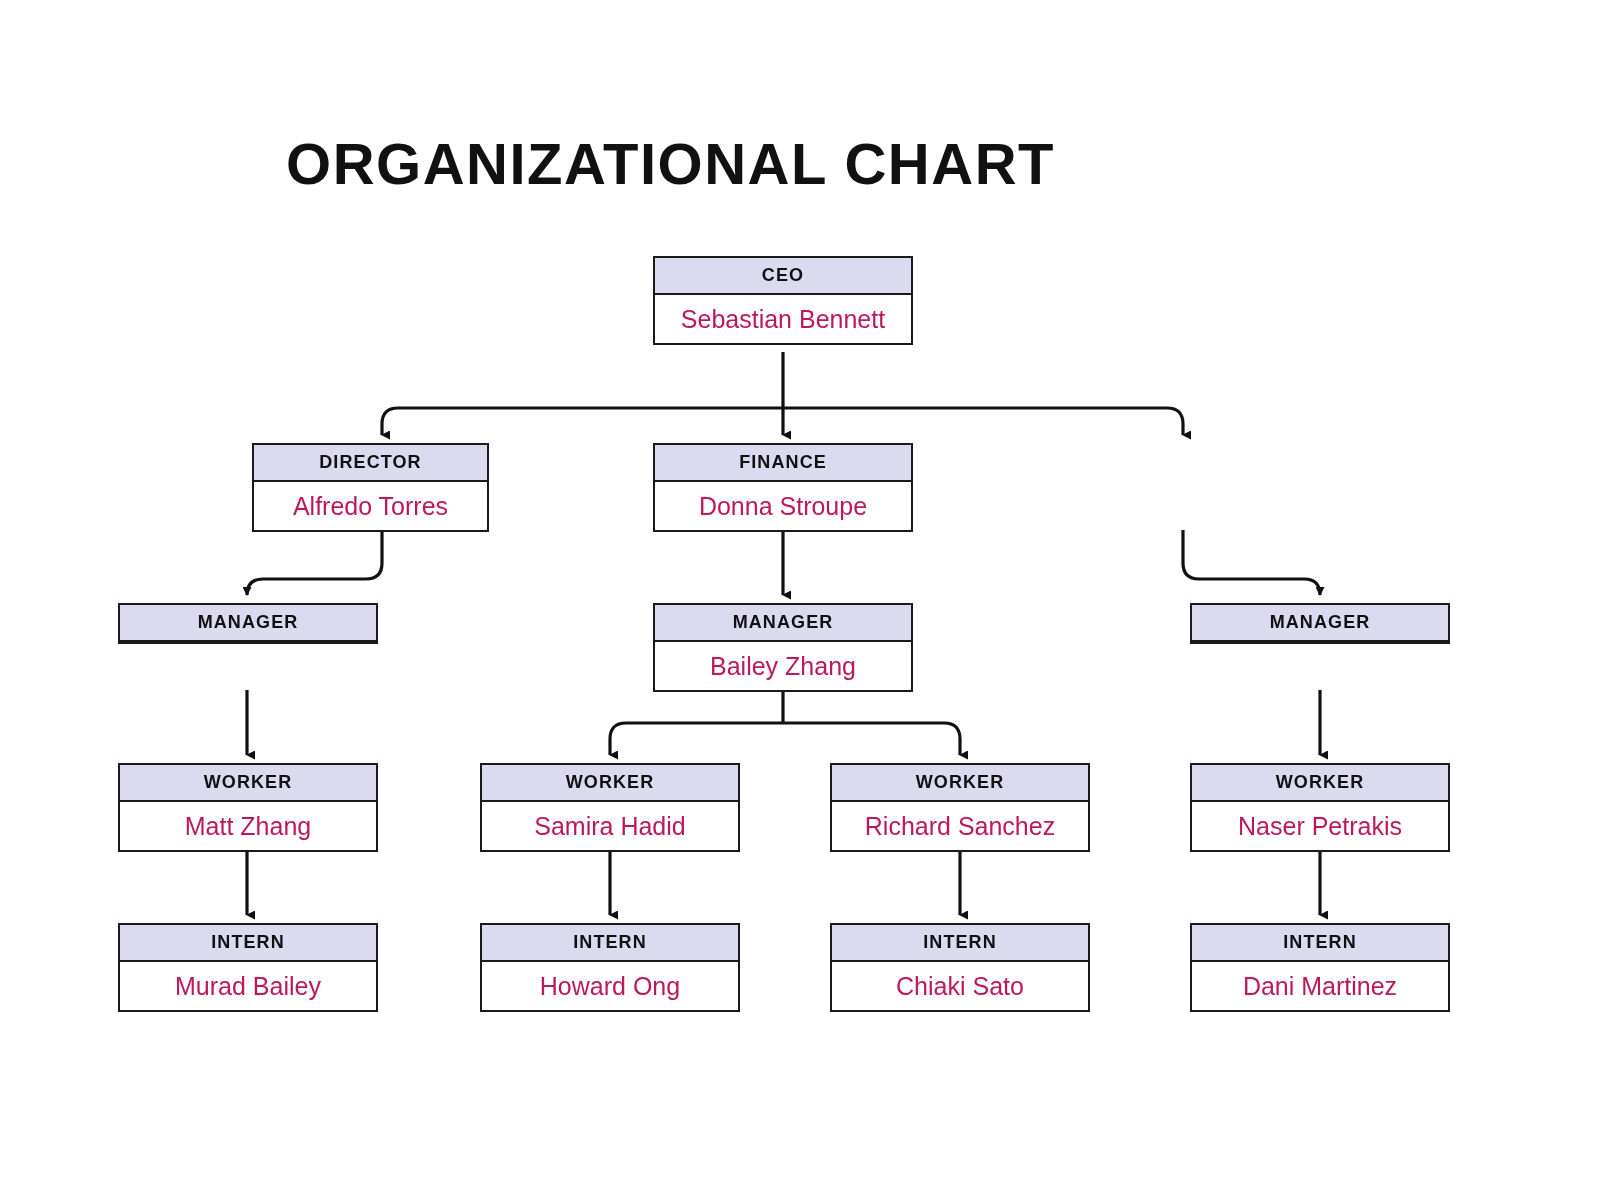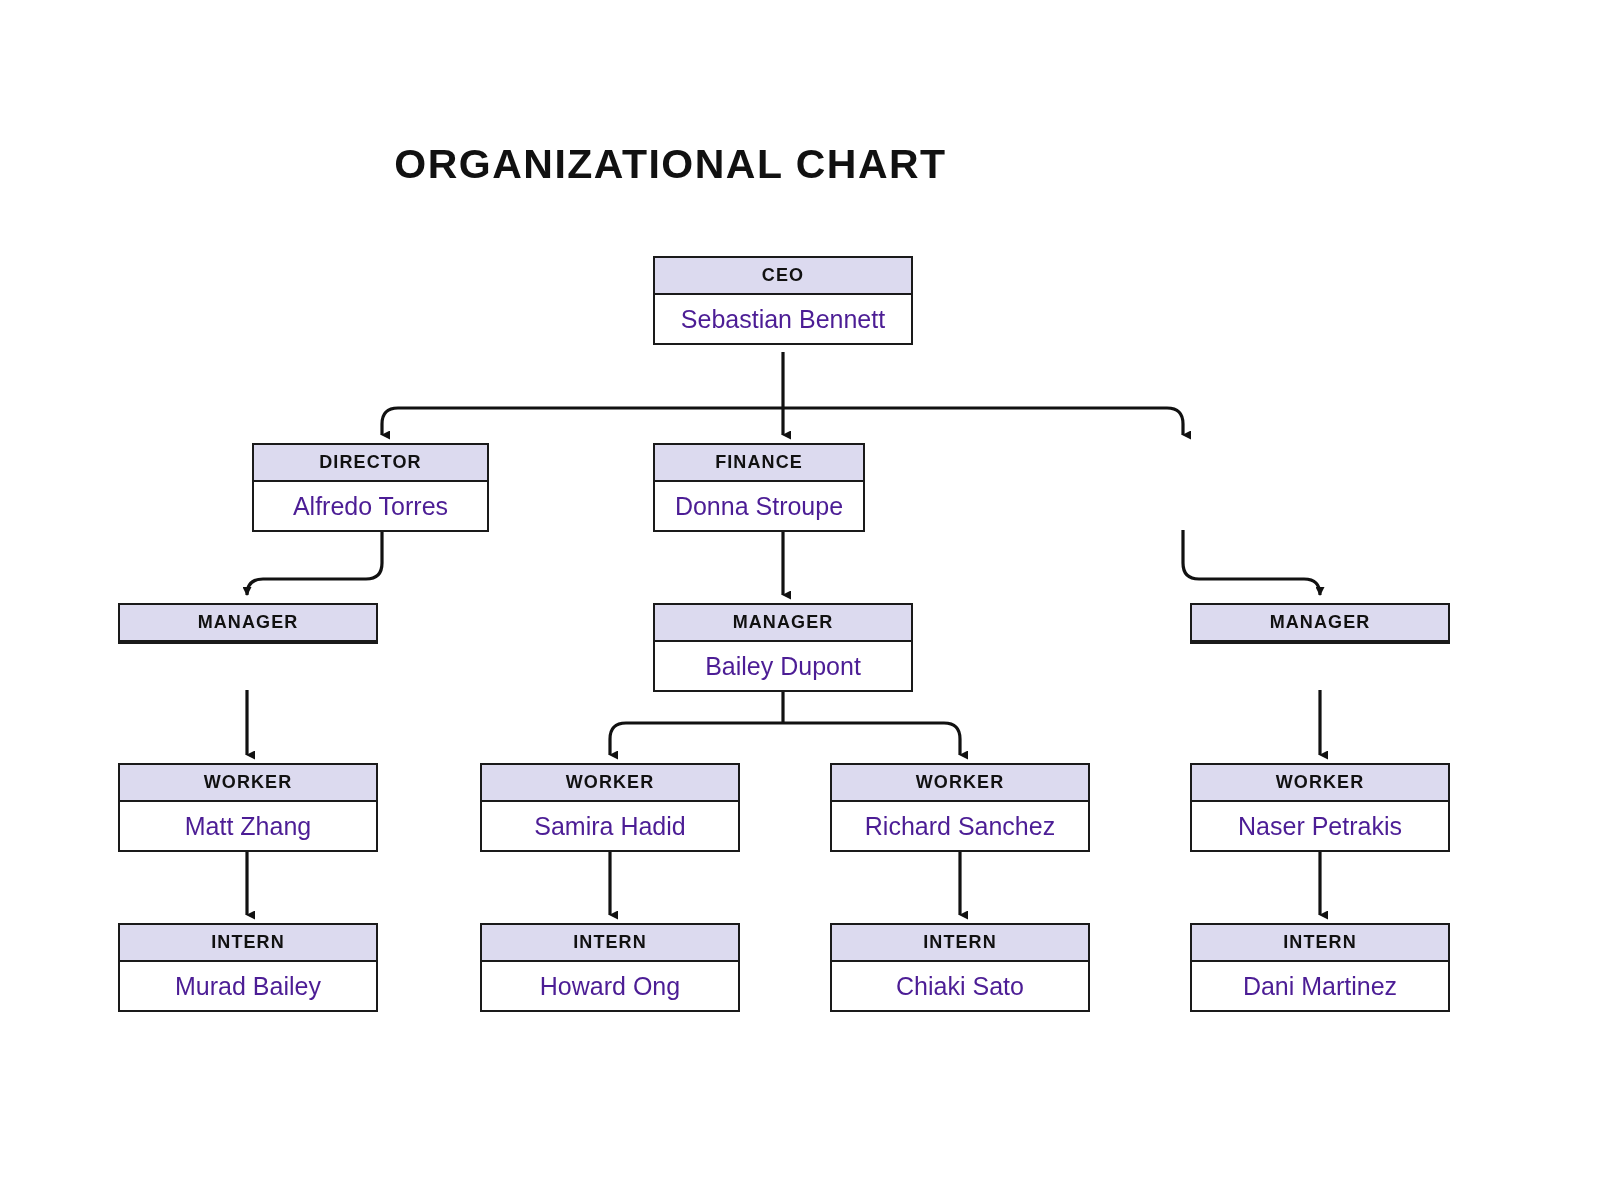--- a/index.html
+++ b/index.html
@@ -21,21 +21,21 @@
   }
 
   
   #chart-title {
     position: absolute;
     left: 0;
     top: 124px;
     width: 1341px;
     text-align: center;
     font-family: "Liberation Sans", sans-serif;
-    font-size: 41px;
+    font-size: 58px;
     font-weight: 700;
     letter-spacing: 1.5px;
     color: #111111;
     line-height: 80px;
     white-space: nowrap;
   }
 
   
   #connectors {
     position: absolute;
@@ -68,21 +68,21 @@
     white-space: nowrap;
   }
   .node-name {
     box-sizing: border-box;
     height: 48px;
     line-height: 48px;
     background: #ffffff;
     text-align: center;
     font-size: 25px;
     font-weight: 400;
-    color: #4c1d95;
+    color: #be185d;
     white-space: nowrap;
   }
 </style>
 </head>
 <body>
 
 <div id="canvas">
 
   <div id="chart-title">ORGANIZATIONAL CHART</div>
 
@@ -124,33 +124,33 @@
   <div class="node" style="left:653px; top:256px; width:260px;">
     <div class="node-role">CEO</div>
     <div class="node-name">Sebastian Bennett</div>
   </div>
 
   <div class="node" style="left:252px; top:443px; width:237px;">
     <div class="node-role">DIRECTOR</div>
     <div class="node-name">Alfredo Torres</div>
   </div>
 
-  <div class="node" style="left:653px; top:443px; width:212px;">
+  <div class="node" style="left:653px; top:443px; width:260px;">
     <div class="node-role">FINANCE</div>
     <div class="node-name">Donna Stroupe</div>
   </div>
 
 
   <div class="node" style="left:118px; top:603px; width:260px;">
     <div class="node-role">MANAGER</div>
   </div>
 
   <div class="node" style="left:653px; top:603px; width:260px;">
     <div class="node-role">MANAGER</div>
-    <div class="node-name">Bailey Dupont</div>
+    <div class="node-name">Bailey Zhang</div>
   </div>
 
   <div class="node" style="left:1190px; top:603px; width:260px;">
     <div class="node-role">MANAGER</div>
   </div>
 
   <div class="node" style="left:118px; top:763px; width:260px;">
     <div class="node-role">WORKER</div>
     <div class="node-name">Matt Zhang</div>
   </div>

